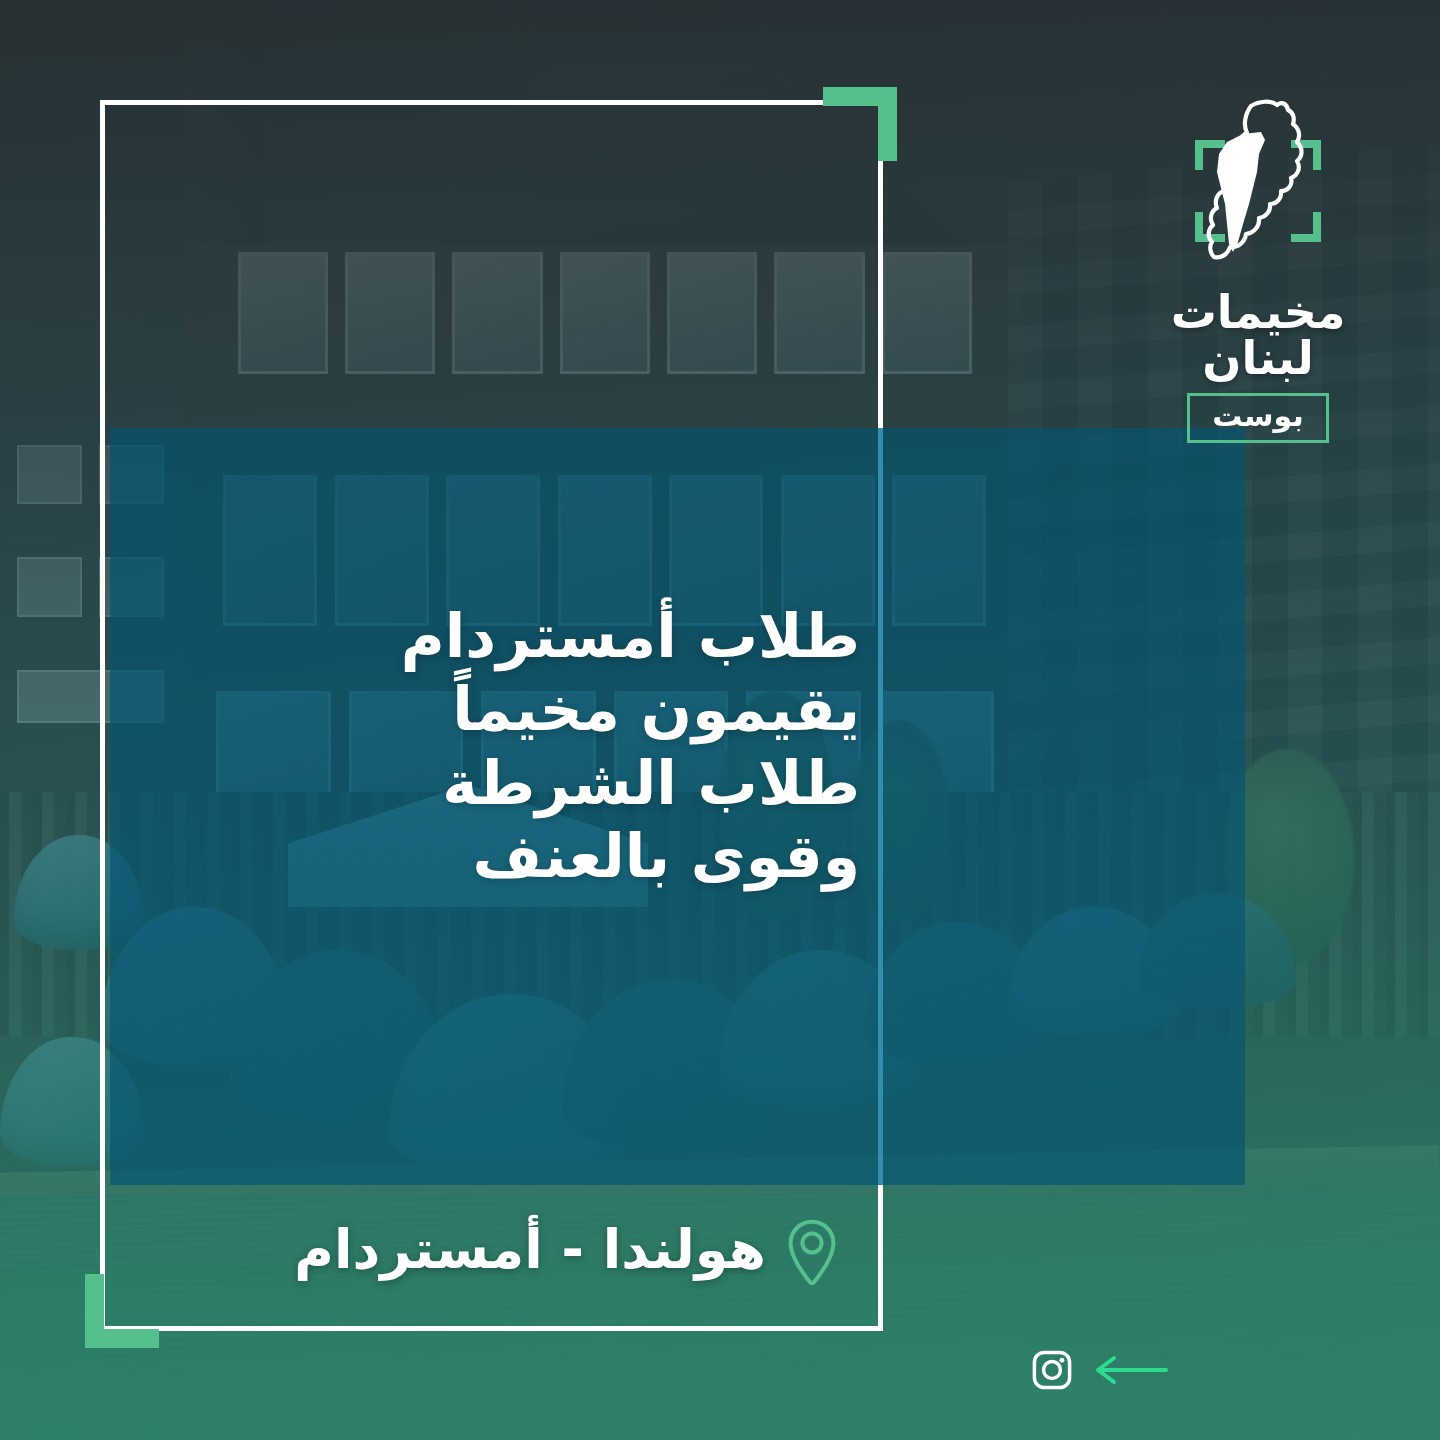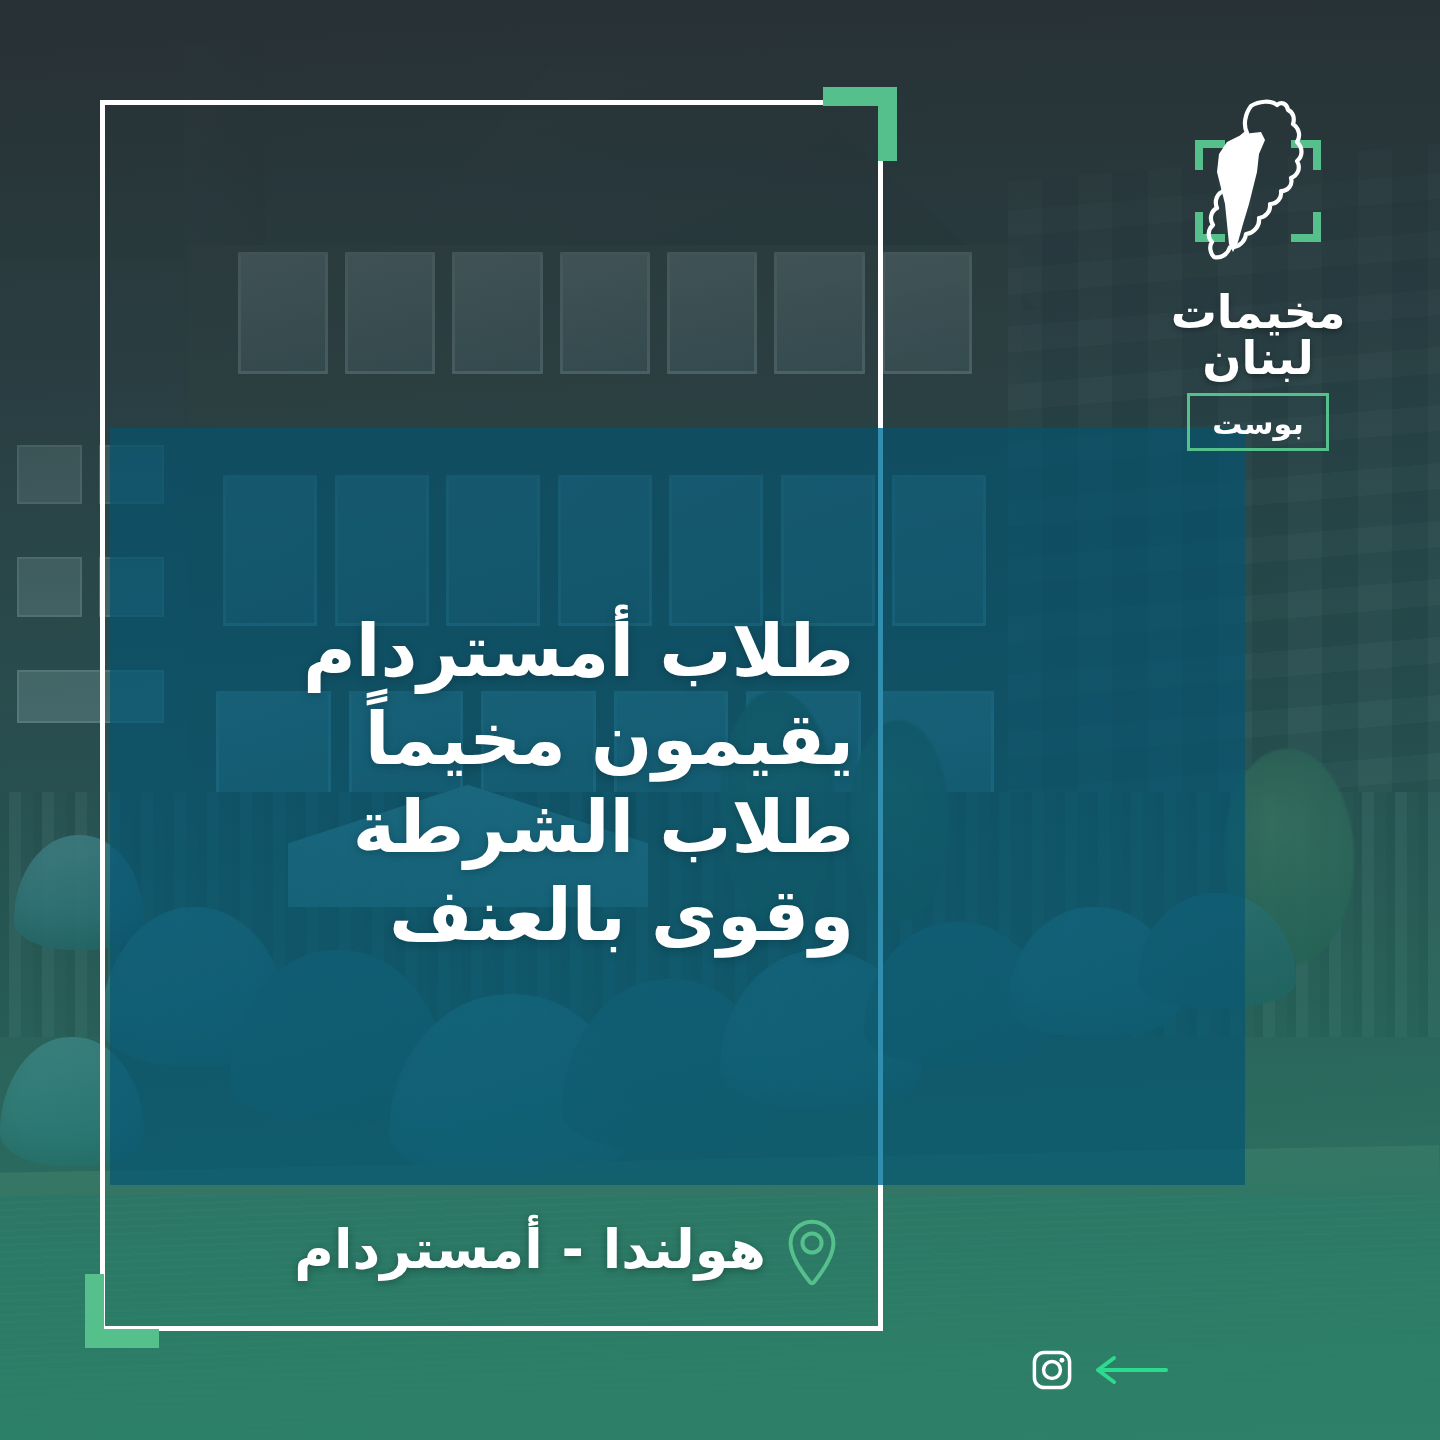--- a/index.html
+++ b/index.html
@@ -179,26 +179,26 @@
     background:rgba(16,122,158,.78);
     mix-blend-mode:multiply;
   }
   .bluepanel-lift{
     position:absolute;left:110px;top:428px;width:1135px;height:757px;
     background:rgba(23,132,168,.42);
   }
 
   
   .headline{
-    position:absolute;left:114px;top:560px;width:740px;
+    position:absolute;left:120px;top:560px;width:740px;
     text-align:right;direction:rtl;
     color:#ffffff;
     font-family:"DejaVu Sans","Liberation Sans",sans-serif;
     font-weight:700;
-    font-size:72px;
+    font-size:60px;
     line-height:1.22;
     letter-spacing:-.5px;
     text-shadow:0 2px 10px rgba(0,0,0,.22);
   }
   .hl-line{position:relative;display:block;white-space:nowrap;}
   .hl-line.u::after{
     content:"";position:absolute;right:0;left:0;bottom:8px;
     height:11px;background:#56c08c;z-index:-1;
   }
 
@@ -217,21 +217,21 @@
   
   .logo{position:absolute;left:1108px;top:92px;width:300px;text-align:center;}
   .logo-mark{position:relative;width:150px;height:175px;margin:0 auto;}
   .logo-name{
     margin-top:22px;color:#fff;font-weight:700;font-size:46px;
     direction:rtl;letter-spacing:0px;line-height:1;
     text-shadow:0 2px 6px rgba(0,0,0,.35);
   }
   .logo-badge{
     margin:12px auto 0;display:inline-block;
-    border:3px solid #56c08c;padding:10px 22px 6px;
+    border:3px solid #56c08c;padding:2px 22px 6px;
     color:#fff;font-weight:700;font-size:30px;direction:rtl;line-height:1.2;
   }
 
   
   .handle{
     position:absolute;left:1030px;top:1348px;
     display:flex;align-items:center;gap:16px;direction:ltr;
   }
   .ig-icon{width:44px;height:44px;flex:0 0 auto;}
   .handle-text{

